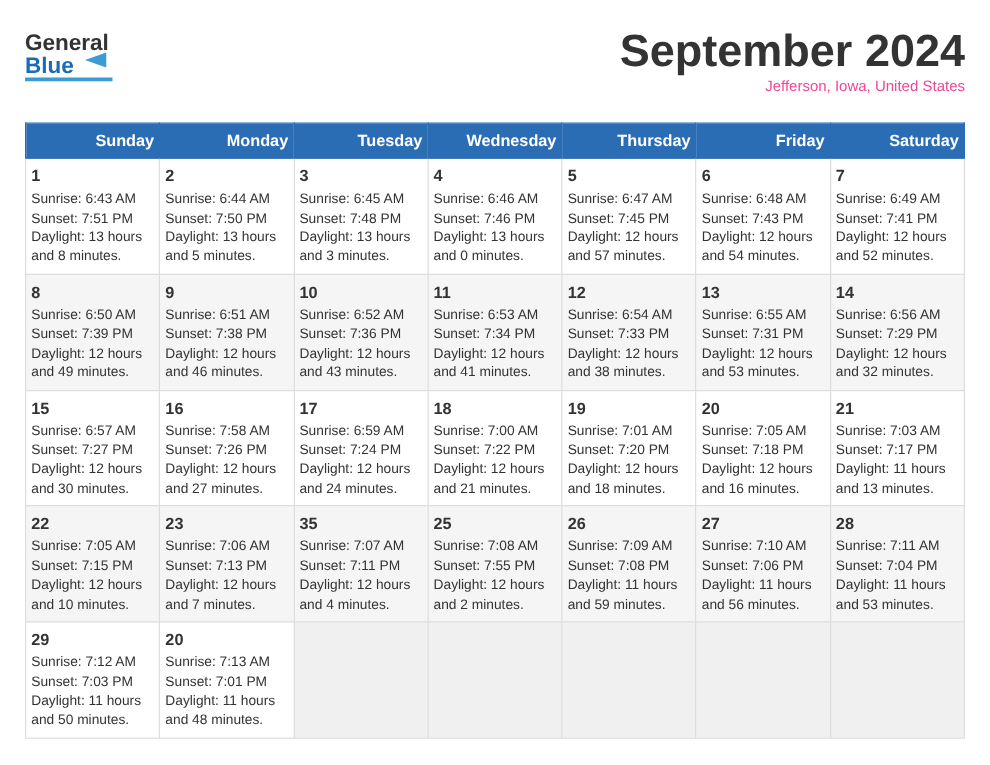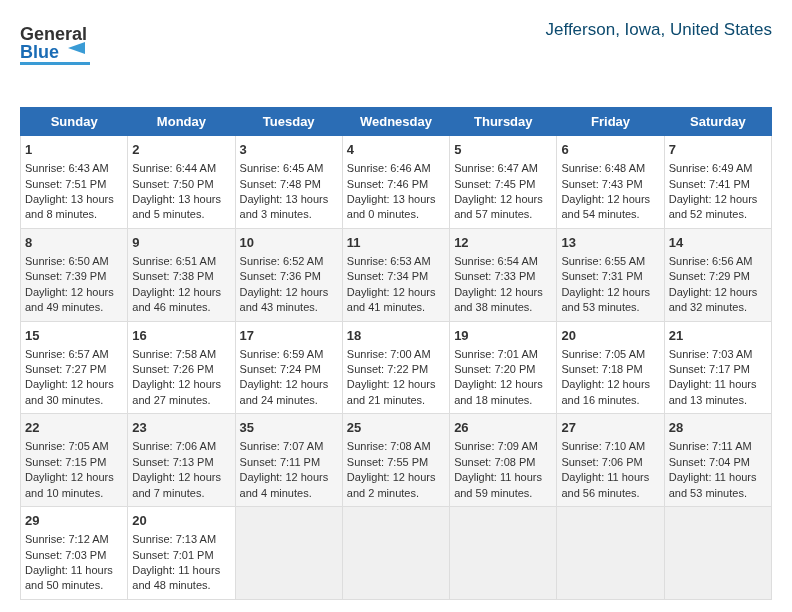--- a/index.html
+++ b/index.html
@@ -7,44 +7,44 @@
       font-family: Arial, sans-serif;
       background: #fff;
       width: 792px;
       min-height: 612px;
       padding: 20px;
     }
     .header-area {
       display: flex;
       justify-content: space-between;
       align-items: flex-start;
-      margin-bottom: 28px;
+      margin-bottom: 18px;
     }
     .title-area {
       text-align: right;
     }
     .calendar-title {
       font-size: 36px;
       font-weight: bold;
       color: #333;
     }
     .calendar-subtitle {
-      font-size: 17px;
-      color: #0c4a6e;
+      font-size: 12px;
+      color: #ec4899;
     }
     table {
       width: 100%;
       border-collapse: collapse;
       font-size: 11px;
     }
     thead tr th {
       background: #2b6db5;
       color: white;
       padding: 6px 4px;
-      text-align: center;
+      text-align: right;
       font-size: 13px;
       font-weight: bold;
       border: 1px solid #2b6db5;
     }
     tbody tr td {
       vertical-align: top;
       padding: 5px 4px;
       border: 1px solid #ddd;
       width: 14.28%;
       background: #fff;
@@ -80,20 +80,21 @@
           <text x="0" y="20" font-size="18" font-weight="bold" fill="#333" font-family="Arial">General</text>
           <text x="0" y="38" font-size="18" font-weight="bold" fill="#1a6cb5" font-family="Arial">Blue</text>
 
           <polygon points="48,28 65,22 65,34" fill="#3a9bd5"></polygon>
 
           <rect x="0" y="42" width="70" height="3" fill="#3a9bd5"></rect>
         </svg>
       </div>
     </div>
     <div class="title-area">
+      <div class="calendar-title">September 2024</div>
       <div class="calendar-subtitle">Jefferson, Iowa, United States</div>
     </div>
   </div>
 
   <table>
     <thead>
       <tr>
 
       <th>Sunday</th>
           <th>Monday</th>

